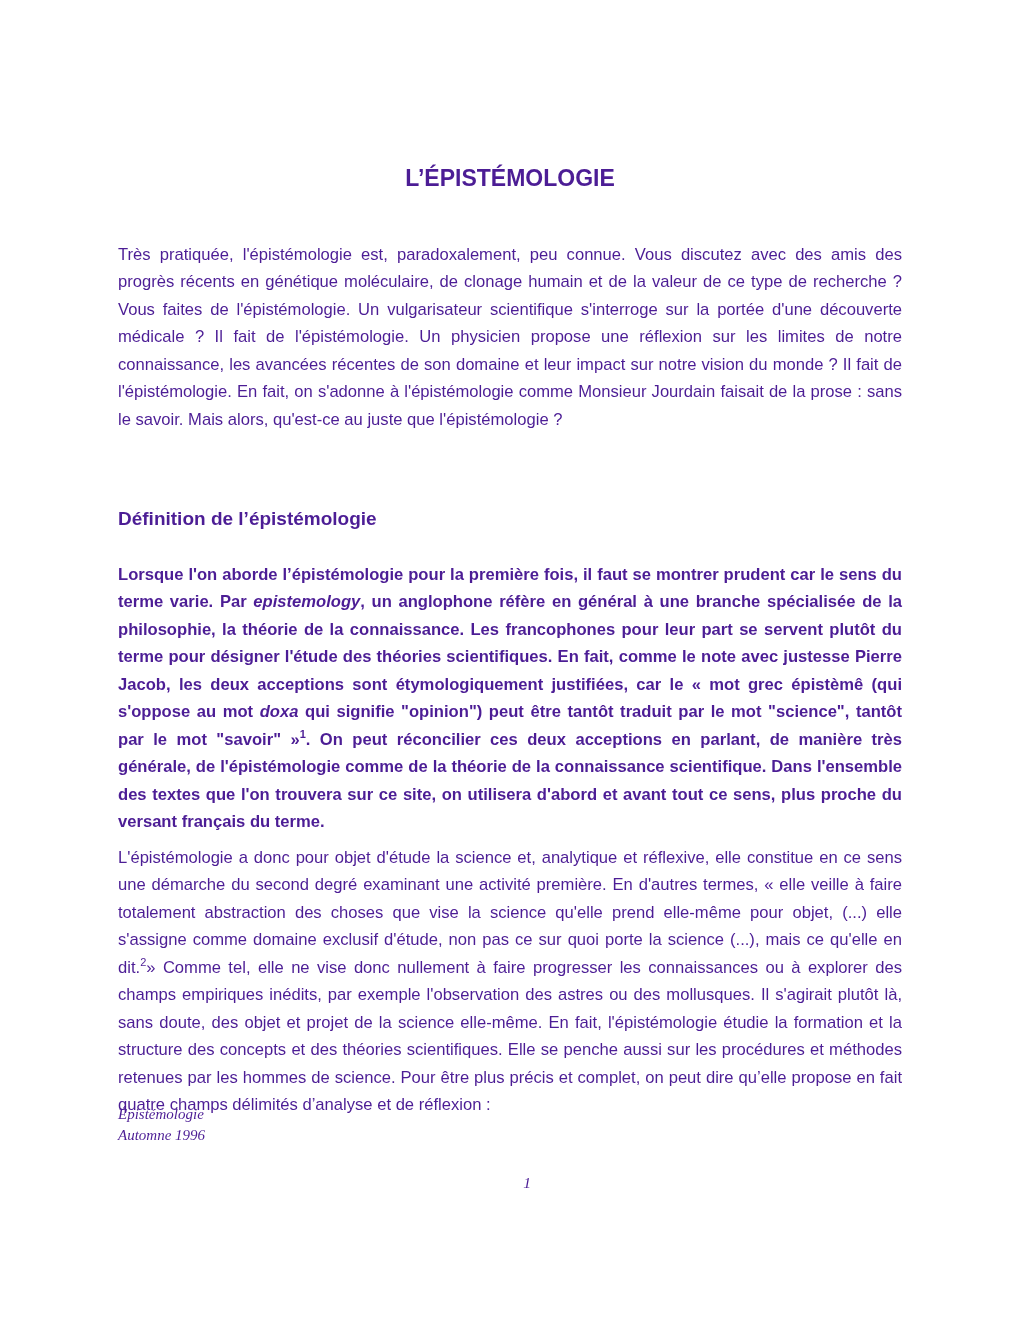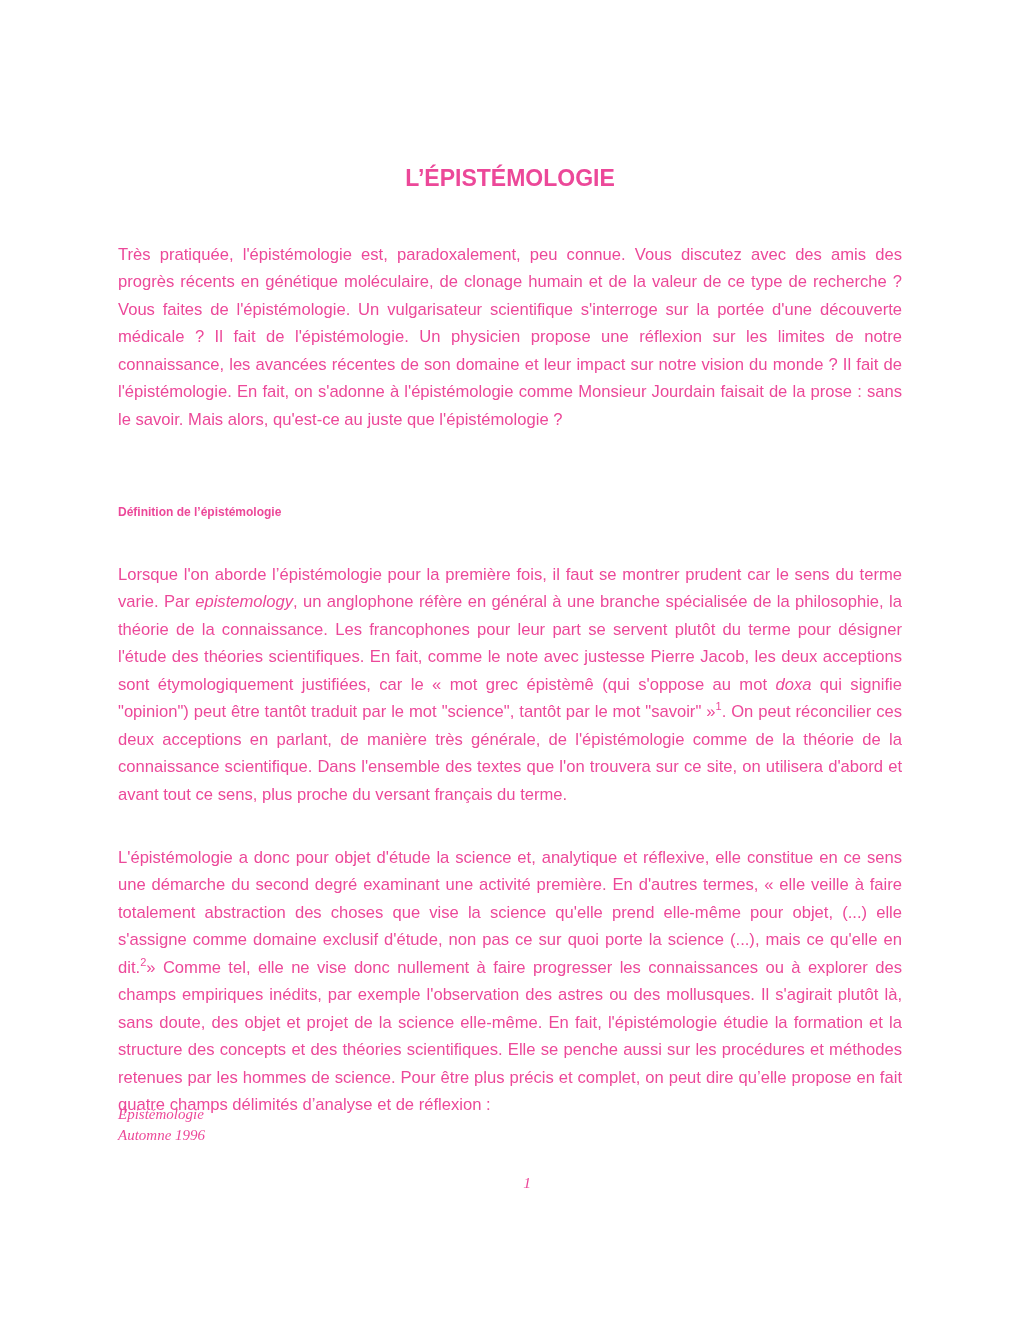--- a/index.html
+++ b/index.html
@@ -5,21 +5,21 @@
   html, body {
     margin: 0;
     padding: 0;
     background: #ffffff;
   }
   .page {
     position: relative;
     width: 1017px;
     height: 1320px;
     background: #ffffff;
-    color: #ec4899;
+    color: #4c1d95;
     font-family: "Liberation Sans", sans-serif;
     overflow: hidden;
   }
   .doc-title {
     position: absolute;
     top: 150px;
     left: 118px;
     width: 784px;
     text-align: center;
     font-size: 23px;
@@ -33,25 +33,25 @@
     font-size: 16.6px;
     line-height: 27.5px;
     text-align: justify;
   }
   .para-intro      { top: 224px; }
   .section-heading {
     position: absolute;
     left: 118px;
     width: 784px;
     top: 489px;
-    font-size: 12px;
+    font-size: 19px;
     line-height: 27.5px;
     font-weight: bold;
   }
-  .para-definition { top: 544px; }
+  .para-definition { top: 544px; font-weight: bold; }
   .para-object     { top: 827px; }
   .em { font-style: italic; }
   .sup {
     font-size: 11px;
     line-height: 0;
     vertical-align: 7px;
   }
   .footer-left {
     position: absolute;
     left: 118px;

